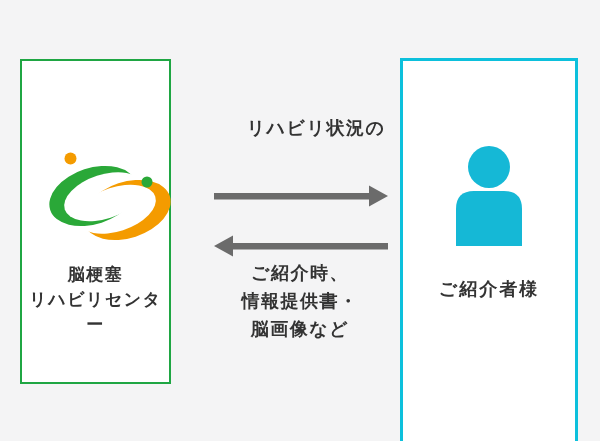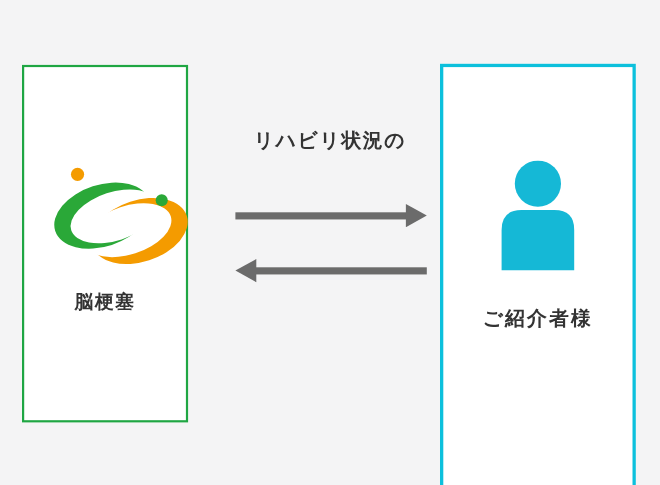--- a/index.html
+++ b/index.html
@@ -39,21 +39,21 @@
 
   .flow-label {
     position: absolute;
     left: 199px; width: 202px;
     text-align: center;
     font-weight: bold;
     color: #333333;
     font-size: 18px;
     letter-spacing: 1.5px;
   }
-  .flow-label.top    { top: 113px; line-height: 30px; }
+  .flow-label.top    { top: 113px; line-height: 30px; margin-left: 16px; }
   .flow-label.bottom { top: 259px; line-height: 28px; }
 
   .arrow-svg { position: absolute; left: 213px; width: 176px; height: 22px; }
   .arrow-svg.to-right { top: 185px; }
   .arrow-svg.to-left  { top: 235px; }
 </style>
 </head>
 <body>
 
 <div class="stage">
@@ -76,20 +76,21 @@
       </g>
       <g mask="url(#omask)">
         <ellipse cx="81" cy="62" rx="45" ry="28" transform="rotate(-18 81 62)" fill="#f49b00"></ellipse>
       </g>
       <circle cx="24.5" cy="10.5" r="6" fill="#f49b00"></circle>
       <circle cx="101" cy="34" r="5.5" fill="#2aa838"></circle>
     </svg>
 
     <div class="card-label">
       <div>脳梗塞</div>
+      <div>リハビリセンター</div>
     </div>
   </div>
 
   <div class="card card-right" style="border-color: rgb(12, 192, 220);">
 
     <svg class="person-svg" viewBox="0 0 70 100">
       <circle cx="35" cy="21" r="21" fill="#15b8d6"></circle>
       <path d="M 2 100 L 2 63 Q 2 45 20 45 L 50 45 Q 68 45 68 63 L 68 100 Z" fill="#15b8d6"></path>
     </svg>
 
@@ -103,14 +104,19 @@
   <svg class="arrow-svg to-right" viewBox="0 0 176 22">
     <rect x="1" y="8" width="157" height="6.5" fill="#6b6b6b"></rect>
     <polygon points="156,0.5 175,11 156,21.5" fill="#6b6b6b"></polygon>
   </svg>
 
   <svg class="arrow-svg to-left" viewBox="0 0 176 22">
     <rect x="18" y="8" width="157" height="6.5" fill="#6b6b6b"></rect>
     <polygon points="20,0.5 1,11 20,21.5" fill="#6b6b6b"></polygon>
   </svg>
 
+  <div class="flow-label bottom">
+    <div>ご紹介時、</div>
+    <div>情報提供書・</div>
+    <div>脳画像など</div>
+  </div>
 
 </div>
 
 </body></html>

